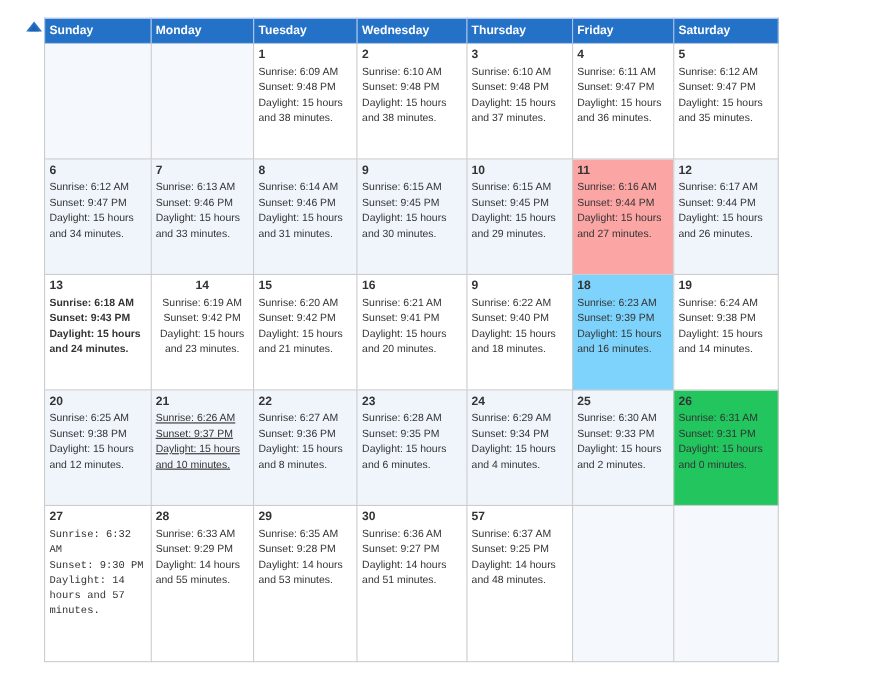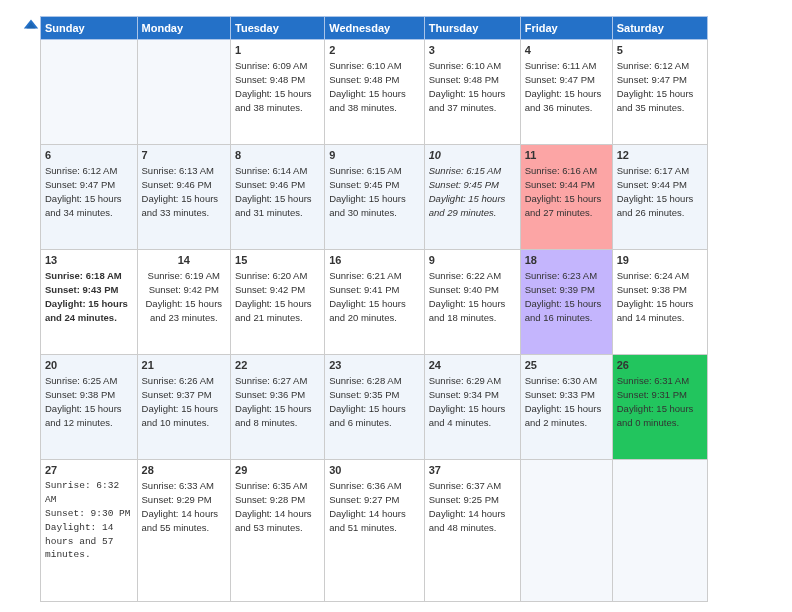--- a/index.html
+++ b/index.html
@@ -193,21 +193,21 @@
             <div class="day-info" style="white-space: pre-line;">Sunrise: 6:14 AM
 Sunset: 9:46 PM
 Daylight: 15 hours and 31 minutes.</div>
           </td>
           <td style="background: rgb(240, 245, 251);">
             <span class="day-number">9</span>
             <div class="day-info" style="white-space: pre-line;">Sunrise: 6:15 AM
 Sunset: 9:45 PM
 Daylight: 15 hours and 30 minutes.</div>
           </td>
-          <td style="background: rgb(240, 245, 251); font-style: italic;">
+          <td style="background: rgb(240, 245, 251);">
             <span class="day-number">10</span>
             <div class="day-info" style="white-space: pre-line;">Sunrise: 6:15 AM
 Sunset: 9:45 PM
 Daylight: 15 hours and 29 minutes.</div>
           </td>
           <td style="background: #fca5a5;">
             <span class="day-number">11</span>
             <div class="day-info" style="white-space: pre-line;">Sunrise: 6:16 AM
 Sunset: 9:44 PM
 Daylight: 15 hours and 27 minutes.</div>
@@ -243,21 +243,21 @@
             <div class="day-info" style="white-space: pre-line;">Sunrise: 6:21 AM
 Sunset: 9:41 PM
 Daylight: 15 hours and 20 minutes.</div>
           </td>
           <td style="background: rgb(255, 255, 255);">
             <span class="day-number">9</span>
             <div class="day-info" style="white-space: pre-line;">Sunrise: 6:22 AM
 Sunset: 9:40 PM
 Daylight: 15 hours and 18 minutes.</div>
           </td>
-          <td style="background: #c4b5fd;">
+          <td style="background: #7dd3fc;">
             <span class="day-number">18</span>
             <div class="day-info" style="white-space: pre-line;">Sunrise: 6:23 AM
 Sunset: 9:39 PM
 Daylight: 15 hours and 16 minutes.</div>
           </td>
           <td style="background: rgb(255, 255, 255);">
             <span class="day-number">19</span>
             <div class="day-info" style="white-space: pre-line;">Sunrise: 6:24 AM
 Sunset: 9:38 PM
 Daylight: 15 hours and 14 minutes.</div>
@@ -265,21 +265,21 @@
         </tr>
         <tr>
           <td style="background: rgb(240, 245, 251);">
             <span class="day-number">20</span>
             <div class="day-info" style="white-space: pre-line;">Sunrise: 6:25 AM
 Sunset: 9:38 PM
 Daylight: 15 hours and 12 minutes.</div>
           </td>
           <td style="background: rgb(240, 245, 251);">
             <span class="day-number">21</span>
-            <div class="day-info" style="white-space: pre-line;">Sunrise: 6:26 AM
+            <div class="day-info" style="white-space: pre-line; text-decoration: underline;">Sunrise: 6:26 AM
 Sunset: 9:37 PM
 Daylight: 15 hours and 10 minutes.</div>
           </td>
           <td style="background: rgb(240, 245, 251);">
             <span class="day-number">22</span>
             <div class="day-info" style="white-space: pre-line;">Sunrise: 6:27 AM
 Sunset: 9:36 PM
 Daylight: 15 hours and 8 minutes.</div>
           </td>
           <td style="background: rgb(240, 245, 251);">
@@ -326,21 +326,21 @@
 Sunset: 9:28 PM
 Daylight: 14 hours and 53 minutes.</div>
           </td>
           <td style="background: rgb(255, 255, 255);">
             <span class="day-number">30</span>
             <div class="day-info" style="white-space: pre-line;">Sunrise: 6:36 AM
 Sunset: 9:27 PM
 Daylight: 14 hours and 51 minutes.</div>
           </td>
           <td style="background: rgb(255, 255, 255);">
-            <span class="day-number">37</span>
+            <span class="day-number">57</span>
             <div class="day-info" style="white-space: pre-line;">Sunrise: 6:37 AM
 Sunset: 9:25 PM
 Daylight: 14 hours and 48 minutes.</div>
           </td>
           <td class="empty-cell" style="background: rgb(245, 248, 252);"></td>
           <td class="empty-cell" style="background: rgb(245, 248, 252);"></td>
         </tr>
       </tbody>
   </table>
 </div>

